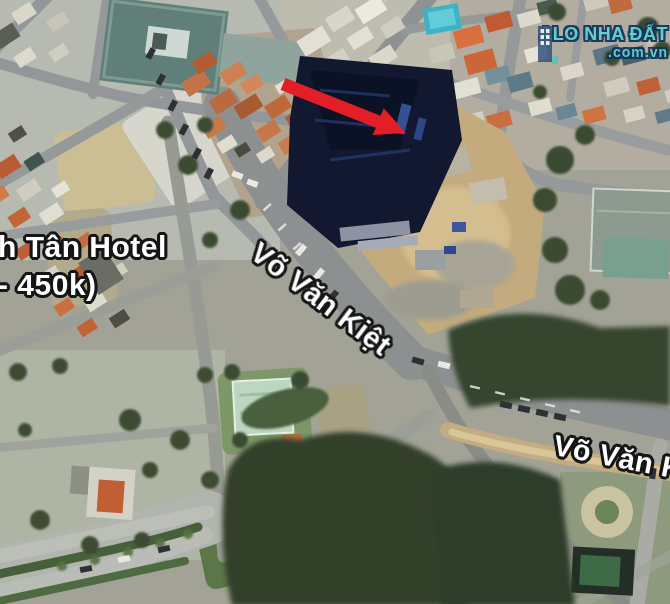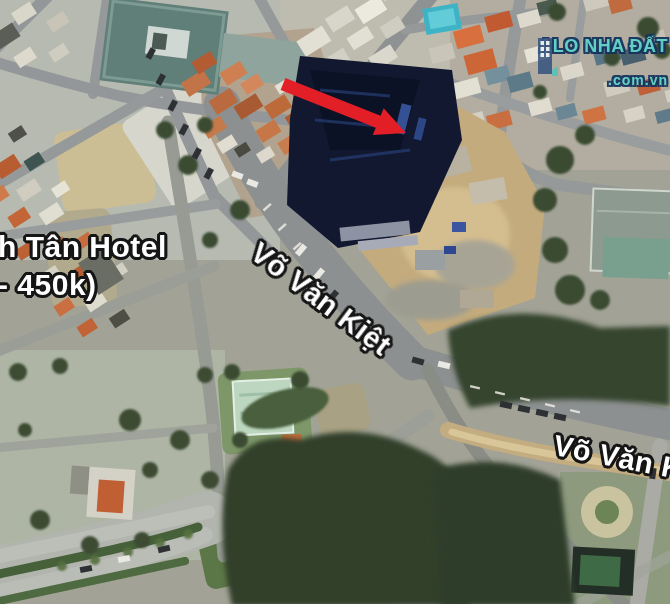--- a/index.html
+++ b/index.html
@@ -8,26 +8,26 @@
   .viewport svg{position:absolute;left:0;top:0;display:block;}
   .maplabel{position:absolute;font-weight:700;color:#ffffff;white-space:nowrap;letter-spacing:.5px;
     text-shadow:
       -2px -2px 0 #161616, 2px -2px 0 #161616, -2px 2px 0 #161616, 2px 2px 0 #161616,
       -2px 0 0 #161616, 2px 0 0 #161616, 0 -2px 0 #161616, 0 2px 0 #161616,
       -1px -3px 0 #161616, 1px -3px 0 #161616, -1px 3px 0 #161616, 1px 3px 0 #161616,
       -3px -1px 0 #161616, 3px -1px 0 #161616, -3px 1px 0 #161616, 3px 1px 0 #161616;}
   .poi{left:-2px;top:228px;font-size:30px;line-height:38px;}
   .street1{left:264px;top:236px;font-size:29px;transform:rotate(37deg);transform-origin:0 0;}
   .street2{left:557px;top:429px;font-size:29px;transform:rotate(11deg);transform-origin:0 0;}
-  .watermark{position:absolute;right:2px;top:36px;display:flex;align-items:center;opacity:.93;}
+  .watermark{position:absolute;right:2px;top:24px;display:flex;align-items:center;opacity:.93;}
   .wm-text{display:flex;flex-direction:column;align-items:flex-end;}
   .wm-brand{font-size:18px;font-weight:700;letter-spacing:.5px;color:#5ed3c8;line-height:20px;
     text-shadow:-2px -2px 0 #14315c,2px -2px 0 #14315c,-2px 2px 0 #14315c,2px 2px 0 #14315c,
       -2px 0 0 #14315c,2px 0 0 #14315c,0 -2px 0 #14315c,0 2px 0 #14315c;}
-  .wm-domain{font-size:14px;font-weight:700;letter-spacing:1px;color:#5ed3c8;line-height:16px;margin-top:16px;
+  .wm-domain{font-size:14px;font-weight:700;letter-spacing:1px;color:#5ed3c8;line-height:16px;margin-top:0;
     text-shadow:-2px -2px 0 #14315c,2px -2px 0 #14315c,-2px 2px 0 #14315c,2px 2px 0 #14315c,
       -2px 0 0 #14315c,2px 0 0 #14315c,0 -2px 0 #14315c,0 2px 0 #14315c;}
   .wm-icon{margin-right:3px;margin-top:2px;}
 </style>
 </head>
 <body>
 
 <div class="viewport">
 
 <svg width="670" height="604" viewBox="0 0 670 604">

